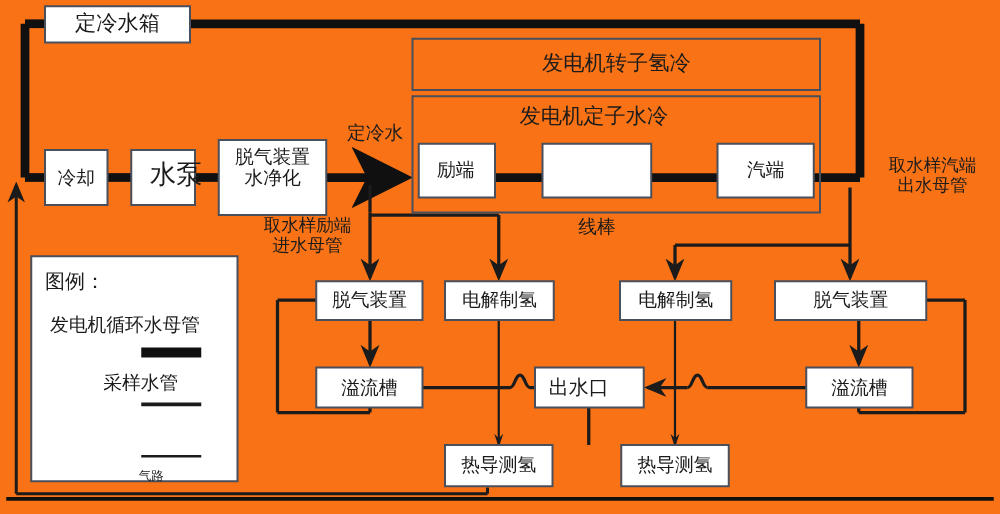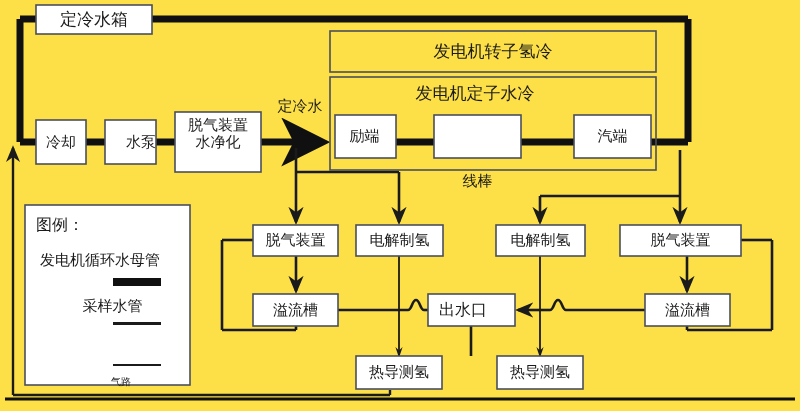--- a/index.html
+++ b/index.html
@@ -1,17 +1,17 @@
 <!DOCTYPE html>
 <html><head>
 <meta charset="utf-8">
 <style>
   html,body{margin:0;padding:0;background:#ffffff;}
   body{font-family:"DejaVu Sans","Liberation Sans",sans-serif;}
-  #stage{position:relative;width:800px;height:411px;background:#fde047;overflow:hidden;}
+  #stage{position:relative;width:800px;height:411px;background:#f97316;overflow:hidden;}
   svg.layer{position:absolute;left:0;top:0;width:800px;height:411px;}
   .lbl{position:absolute;color:#1b1b1b;text-align:center;line-height:1.12;
        font-family:"DejaVu Sans","Liberation Sans",sans-serif;}
   .boxlbl{display:flex;align-items:center;justify-content:center;
           box-sizing:border-box;}
 </style>
 </head>
 <body>
 
 <div id="stage">
@@ -141,40 +141,48 @@
       <rect x="113" y="278" width="48" height="8" fill="#101010"></rect>
       <rect x="113" y="322" width="48" height="3" fill="#1b1b1b"></rect>
       <rect x="113" y="364" width="48" height="2" fill="#1b1b1b"></rect>
     </g>
   </svg>
 
   <div class="lbl boxlbl" style="left:36px;top:5px;width:116px;height:29px;font-size:17px;">定冷水箱</div>
 
   <div class="lbl boxlbl" style="left:36px;top:120px;width:50px;height:44px;font-size:15px;">冷却</div>
 
-  <div class="lbl boxlbl" style="left:105px;top:120px;width:72px;height:44px;font-size:15px;">水泵</div>
+  <div class="lbl boxlbl" style="left:105px;top:120px;width:72px;height:44px;font-size:21px;font-family:Liberation Mono, monospace;">水泵</div>
 
   <div class="lbl" style="left:175px;top:117px;width:86px;font-size:15px;">
     <div>脱气装置</div>
     <div>水净化</div>
   </div>
 
   <div class="lbl boxlbl" style="left:330px;top:31px;width:326px;height:41px;font-size:17px;">发电机转子氢冷</div>
 
   <div class="lbl" style="left:330px;top:84px;width:290px;font-size:17px;">发电机定子水冷</div>
 
   <div class="lbl boxlbl" style="left:335px;top:115px;width:59px;height:43px;font-size:15px;">励端</div>
 
   <div class="lbl boxlbl" style="left:434px;top:115px;width:87px;height:43px;font-size:15px;margin-top:45px;">线棒</div>
 
   <div class="lbl boxlbl" style="left:574px;top:115px;width:77px;height:43px;font-size:15px;">汽端</div>
 
   <div class="lbl" style="left:262px;top:98px;width:76px;font-size:15px;">定冷水</div>
 
-
+  <div class="lbl" style="left:186px;top:174px;width:120px;font-size:14px;">
+    <div>取水样励端</div>
+    <div>进水母管</div>
+  </div>
+
+  <div class="lbl" style="left:694px;top:126px;width:104px;font-size:14px;">
+    <div>取水样汽端</div>
+    <div>出水母管</div>
+  </div>
 
   <div class="lbl boxlbl" style="left:253px;top:225px;width:85px;height:31px;font-size:15px;">脱气装置</div>
 
   <div class="lbl boxlbl" style="left:356px;top:225px;width:87px;height:31px;font-size:15px;">电解制氢</div>
 
   <div class="lbl boxlbl" style="left:253px;top:294px;width:85px;height:32px;font-size:15px;">溢流槽</div>
 
   <div class="lbl boxlbl" style="left:428px;top:294px;width:70px;height:32px;font-size:16px;">出水口</div>
 
   <div class="lbl boxlbl" style="left:356px;top:356px;width:86px;height:33px;font-size:15px;">热导测氢</div>

